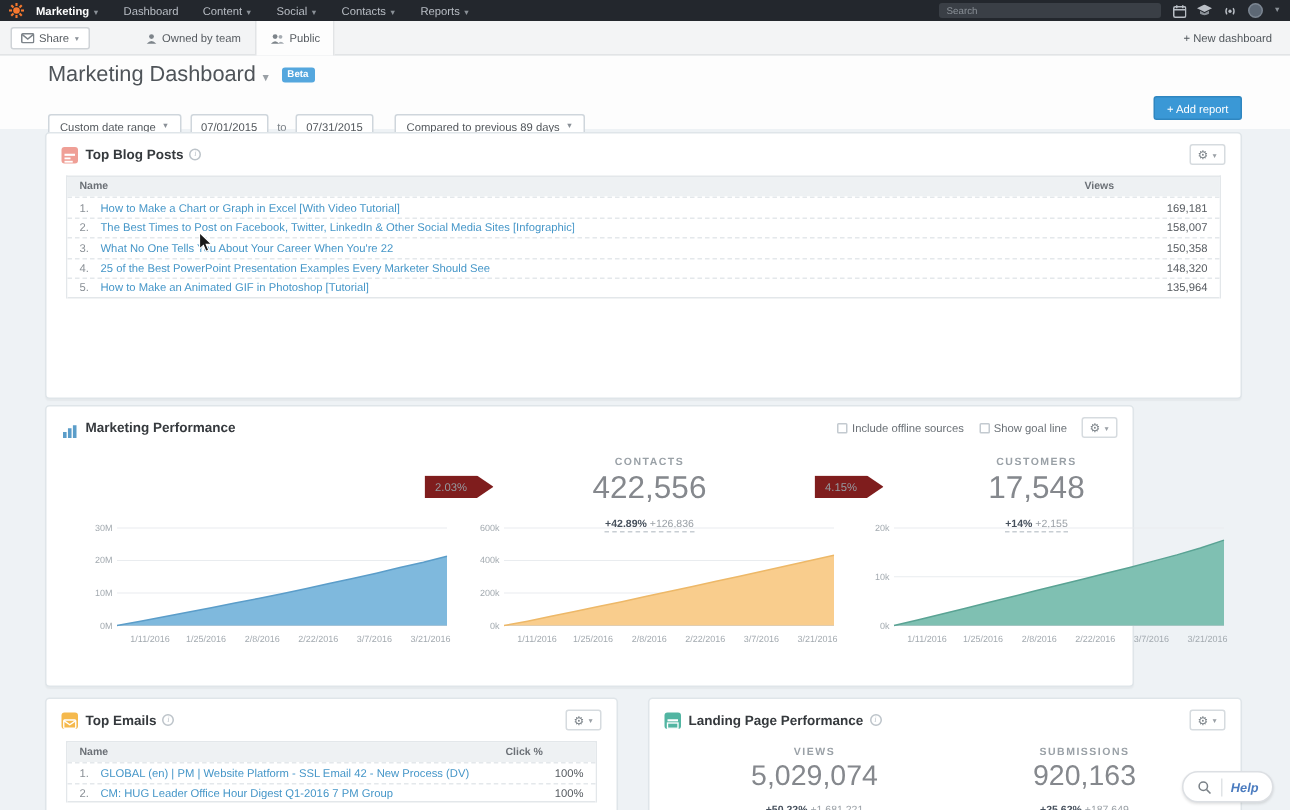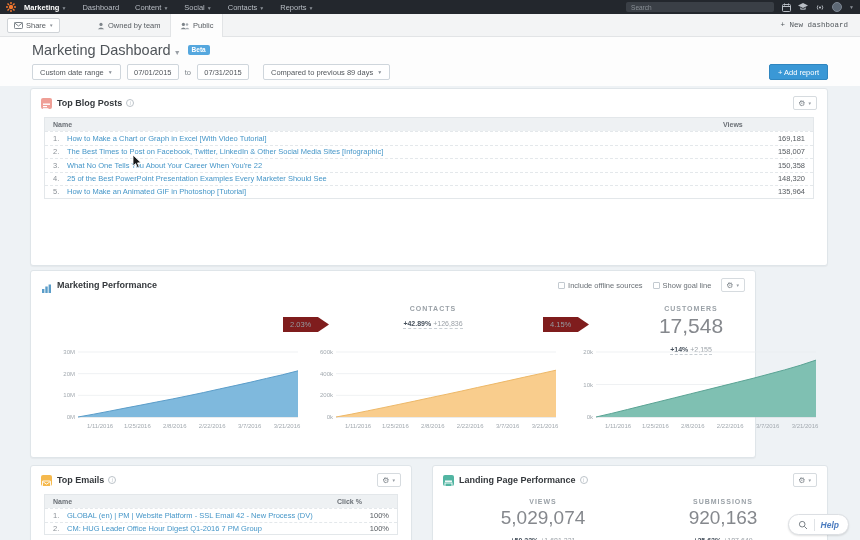--- a/index.html
+++ b/index.html
@@ -18,28 +18,28 @@
   .search::placeholder { color:#8a9097; }
   .navicon { width:10px; height:10px; display:flex; align-items:center; justify-content:center; }
   .avatar { width:10px; height:10px; border-radius:50%; background:#5d6875; border:1px solid #7c8692; }
   .nav-caret { color:#8a9097; font-size:5px; }
 
   
   .subbar { position:absolute; top:14px; left:0; right:0; height:23px; background:#f3f4f5; border-bottom:1px solid #e2e4e6; z-index:20; }
   .share-btn { position:absolute; left:7px; top:4px; height:15px; background:#fff; border:1px solid #cfd3d7; border-radius:2px; display:flex; align-items:center; gap:3px; padding:0 6px; font-size:7.5px; color:#565b60; cursor:pointer; }
   .tab { position:absolute; top:0; height:23px; display:flex; align-items:center; gap:3px; padding:0 9px; font-size:7.5px; color:#565b60; cursor:pointer; }
   .tab.active { background:#fdfdfd; border-left:1px solid #e2e4e6; border-right:1px solid #e2e4e6; }
-  .newdash { position:absolute; right:12px; top:7px; font-size:7.5px; color:#51575c; cursor:pointer;font-family:Liberation Mono, monospace; }
+  .newdash { position:absolute; right:12px; top:7px; font-size:7.5px; color:#51575c; cursor:pointer; }
 
   
   .titlestrip { position:absolute; top:37px; left:0; right:0; height:49px; background:#fdfdfd; }
   .pagetitle { position:absolute; left:32px; top:42px; font-size:14.5px; color:#4f5459; font-weight:400; }
   .title-caret { font-size:7px; color:#9aa0a6; margin-left:3px; }
   .beta { display:inline-block; margin-left:7px; background:#55a7de; color:#fff; font-size:6.5px; font-weight:bold; padding:1.5px 4px; border-radius:2px; vertical-align:3px; }
-  .filterrow { position:absolute; left:32px; top:64px; display:flex; align-items:center; gap:6px; }
+  .filterrow { position:absolute; left:32px; top:76px; display:flex; align-items:center; gap:6px; }
   .ctl { height:16px; background:#fff; border:1px solid #cfd6dc; border-radius:2px; font-size:7.5px; color:#52575c; display:flex; align-items:center; padding:0 7px; cursor:pointer; white-space:nowrap; }
   .ctl .caret { font-size:5px; color:#8a9097; margin-left:4px; }
   .dateinput { width:52px; height:16px; background:#fff; border:1px solid #cfd6dc; border-radius:2px; font-size:7.5px; color:#52575c; text-align:center; font-family:"Liberation Sans",sans-serif; }
   .to-label { font-size:7.5px; color:#7d8389; }
   .compare { margin-left:8px; }
   .addreport { position:absolute; right:32px; top:64px; height:16px; background:#3a98d6; border:1px solid #2f86c0; border-radius:2px; color:#fff; font-size:7.5px; display:flex; align-items:center; padding:0 8px; cursor:pointer; }
 
   
   .card { position:absolute; background:#fff; border:1px solid #dfe5e9; border-radius:3px; box-shadow:0 1px 1px rgba(0,0,0,0.04); }
   .card-head { display:flex; align-items:center; padding:7px 10px 5px 10px; }
@@ -276,20 +276,21 @@
             <span class="caret">▼</span>
           </div>
       </div>
     </div>
 
     <div class="convbadge" style="left:252px; top:46px;">
         <span>2.03%</span>
       </div>
     <div class="metric" style="left:292px; top:34px;">
       <div class="metric-label">CONTACTS</div>
+      <div class="metric-value">422,556</div>
       <div class="metric-sub"><b>+42.89%</b> <span>+126,836</span></div>
     </div>
     <div class="convbadge" style="left:512px; top:46px;">
         <span>4.15%</span>
       </div>
     <div class="metric" style="left:550px; top:34px;">
       <div class="metric-label">CUSTOMERS</div>
       <div class="metric-value">17,548</div>
       <div class="metric-sub"><b>+14%</b> <span>+2,155</span></div>
     </div>

